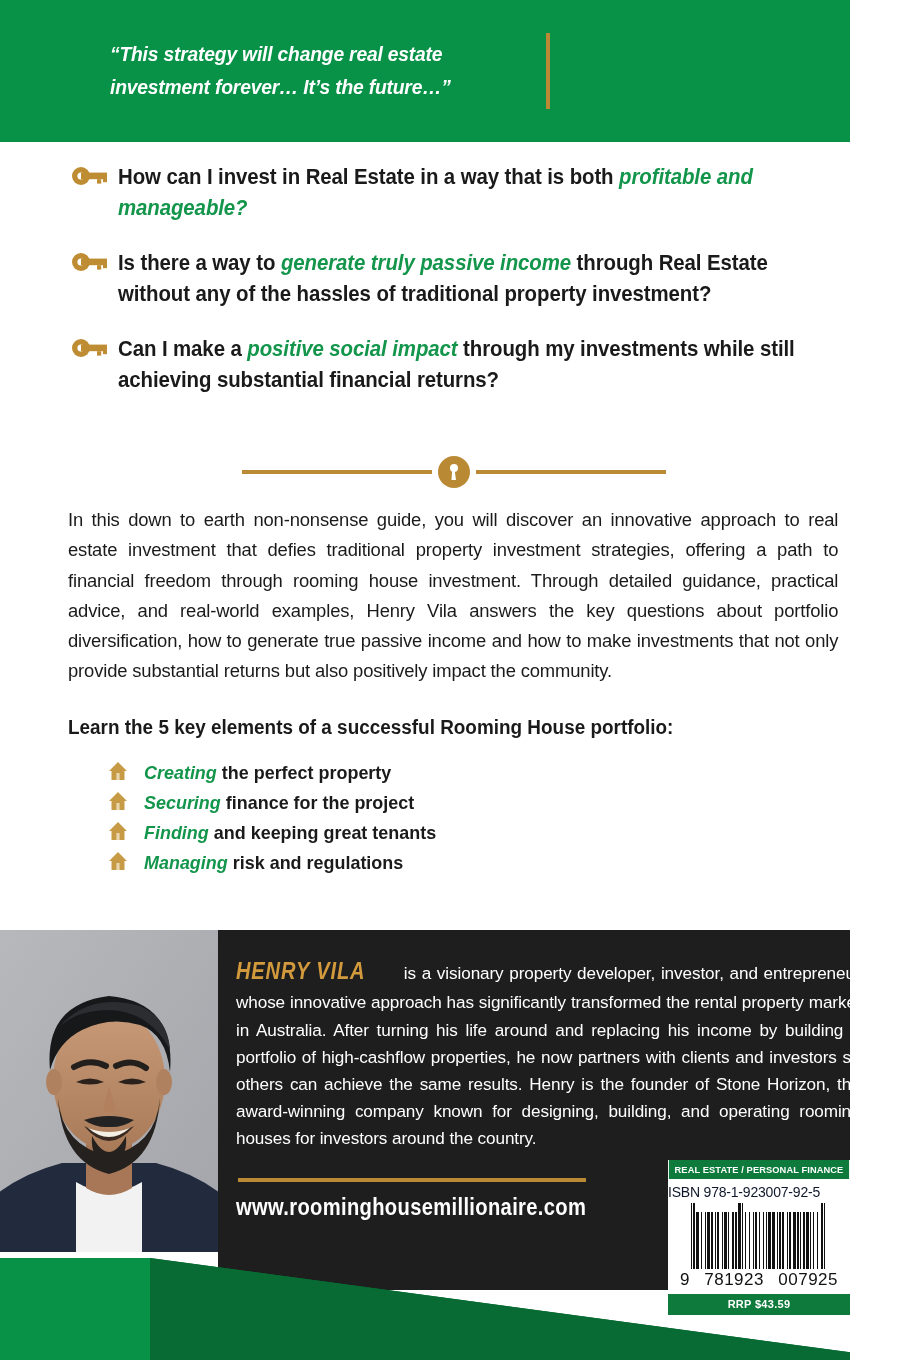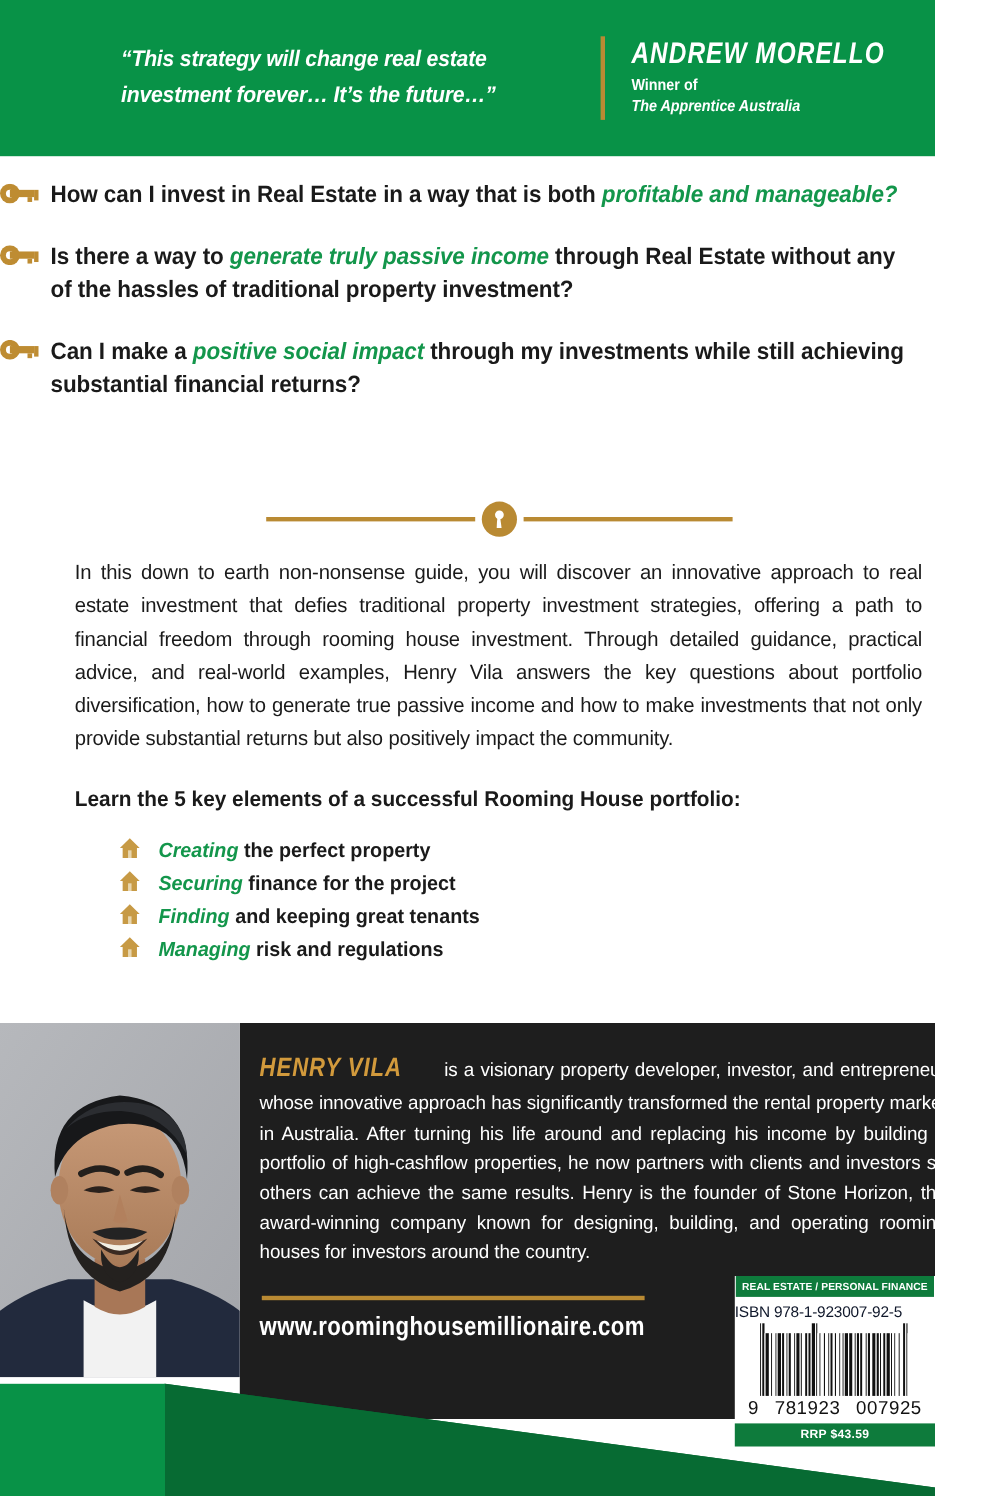--- a/index.html
+++ b/index.html
@@ -79,20 +79,21 @@
   
   .questions {
     position: absolute;
     left: 0; top: 162px;
     width: 907px;
   }
   .question-row {
     display: flex;
     align-items: flex-start;
     margin-bottom: 25px;
+    padding-left: 72px;
     padding-right: 40px;
   }
   .key-icon {
     flex: 0 0 auto;
     width: 46px;
     margin-top: 5px;
   }
   .question-text {
     font-size: 21.5px;
     font-weight: bold;
@@ -326,25 +327,20 @@
   }
 </style>
 </head>
 <body>
 
 <div class="cover">
 
   <div class="quote-band">
     <div class="quote-text">“This strategy will change real estate investment forever… It’s the future…”</div>
     <div class="quote-divider"></div>
-    <div class="endorser">
-      <div class="endorser-name">ANDREW MORELLO</div>
-      <div class="endorser-line1">Winner of</div>
-      <div class="endorser-line2">The Apprentice Australia</div>
-    </div>
   </div>
 
   <div class="questions">
 
     <div class="question-row">
       <span class="key-icon">
         <svg width="40" height="18" viewBox="0 0 40 18">
           <circle cx="9" cy="9" r="9" fill="#BE8C32"></circle>
           <circle cx="9" cy="9" r="3.6" fill="#FFFFFF"></circle>
           <rect x="9" y="5.6" width="22" height="6.6" fill="#BE8C32"></rect>

